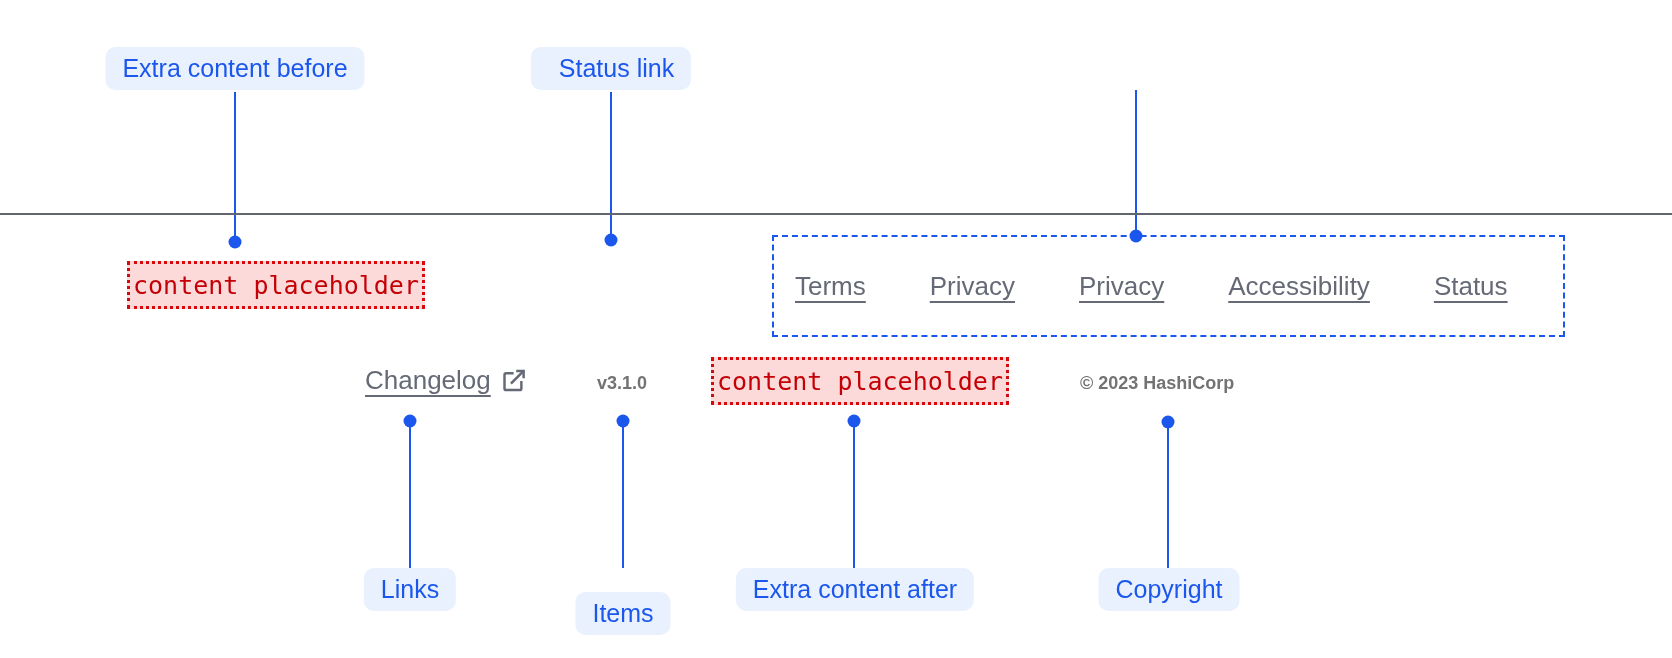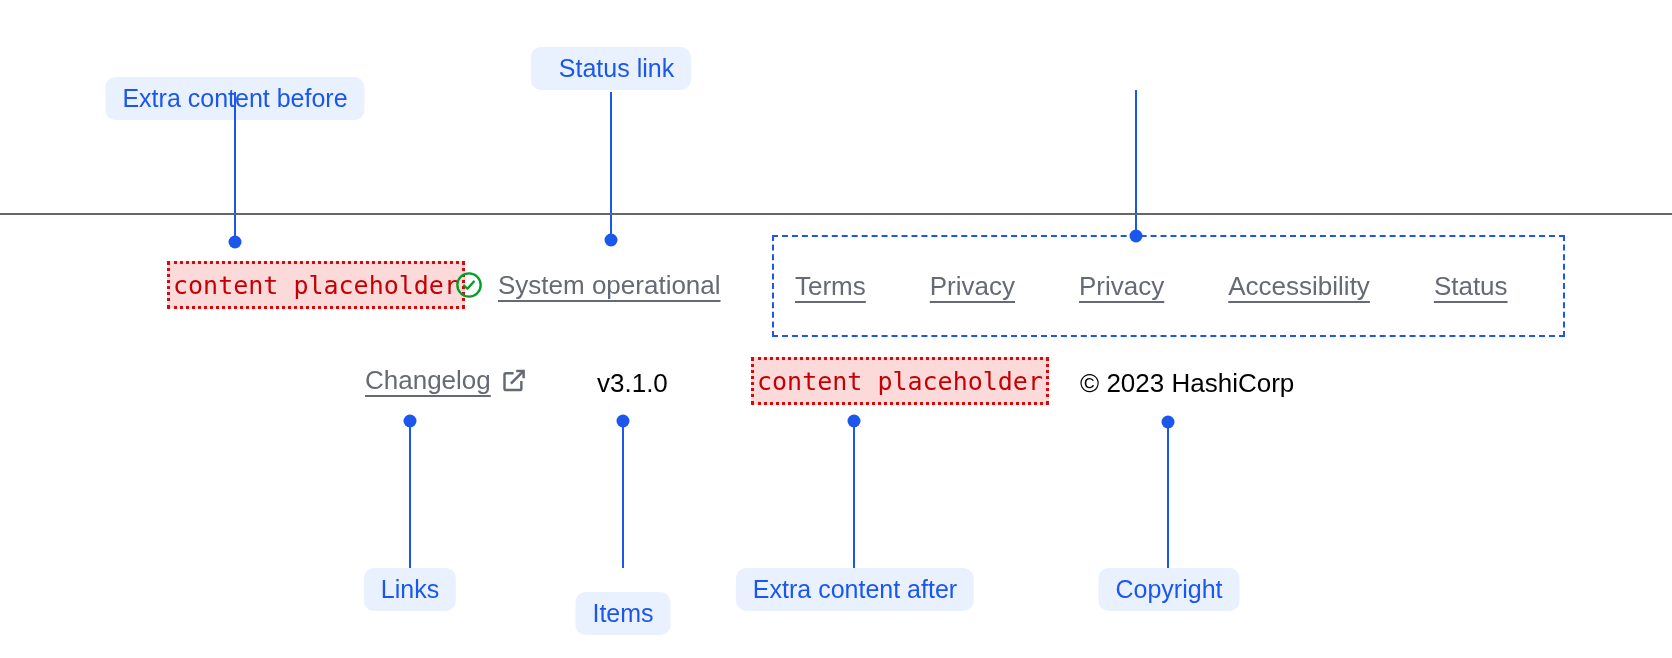--- a/index.html
+++ b/index.html
@@ -20,68 +20,59 @@
   .dot {
     position:absolute; width:13px; height:13px; border-radius:50%;
     background:#1b57ec; transform:translate(-50%,-50%);
   }
   
   .divider { position:absolute; left:0; right:0; top:213px; height:2px; background:#63666e; }
   .ph-box {
     position:absolute; height:48px; box-sizing:border-box;
     background:#fcdada; border:3px dotted #d8090c;
     display:inline-flex; align-items:center; padding:0 3px;
-    color:#c40006; font-family:"DejaVu Sans Mono", monospace; font-size:25px; white-space:nowrap;margin-left:40px;
+    color:#c40006; font-family:"DejaVu Sans Mono", monospace; font-size:25px; white-space:nowrap;
   }
   .row-item { position:absolute; display:flex; align-items:center; }
   .glink {
     color:#656a76; font-size:26px; font-weight:500; line-height:30px;
     text-decoration:underline; text-decoration-thickness:2px; text-underline-offset:6px;
     white-space:nowrap; cursor:pointer;
   }
-  .gtext { color:#000000; font-size:26px; font-weight:400; line-height:30px; white-space:nowrap; }
+  .gtext { color:#737373; font-size:18px; font-weight:700; line-height:30px; white-space:nowrap; }
   .legal-box {
     position:absolute; left:772px; top:235px; width:793px; height:102px; box-sizing:border-box;
     border:2px dashed #1b57ec;
     display:flex; align-items:center; padding-left:21px; gap:64px;
   }
   .icon { display:inline-flex; flex:none; }
   .status-link { gap:15px; cursor:pointer; }
   .changelog-link { gap:9px; cursor:pointer; }
 </style>
 </head>
 <body>
 
 <div class="canvas">
 
-  <div class="pill" style="left:235px; top:47px;margin-top:30px;">Extra content before</div>
+  <div class="pill" style="left:235px; top:47px;">Extra content before</div>
   <div class="pill" style="left:611px; top:47px;padding-left:28px;">Status link</div>
 
   <div class="leader" style="left:235px; top:92px; height:150px;"></div>
   <div class="leader" style="left:611px; top:92px; height:148px;"></div>
   <div class="leader" style="left:1136px; top:90px; height:146px;"></div>
   <div class="dot" style="left:235px; top:242px;"></div>
   <div class="dot" style="left:611px; top:240px;"></div>
   <div class="dot" style="left:1136px; top:236px;"></div>
 
   <div class="divider"></div>
 
   <div class="ph-box" style="left:127px; top:261px;">
     <span>content placeholder</span>
   </div>
 
-  <a class="row-item status-link" style="left:455px; top:270px;">
-    <span class="icon">
-      <svg width="28" height="28" viewBox="0 0 24 24" fill="none" stroke="#00a028" stroke-width="2" stroke-linecap="round" stroke-linejoin="round">
-        <circle cx="12" cy="12" r="10"></circle>
-        <path d="M7.8 12.4l2.8 2.8 5.6-6.2"></path>
-      </svg>
-    </span>
-    <span class="glink">System operational</span>
-  </a>
 
   <div class="legal-box">
       <a class="glink">Terms</a>
       <a class="glink">Privacy</a>
       <a class="glink">Privacy</a>
       <a class="glink">Accessibility</a>
       <a class="glink">Status</a>
     </div>
 
   <a class="row-item changelog-link" style="left:365px; top:365px;">

